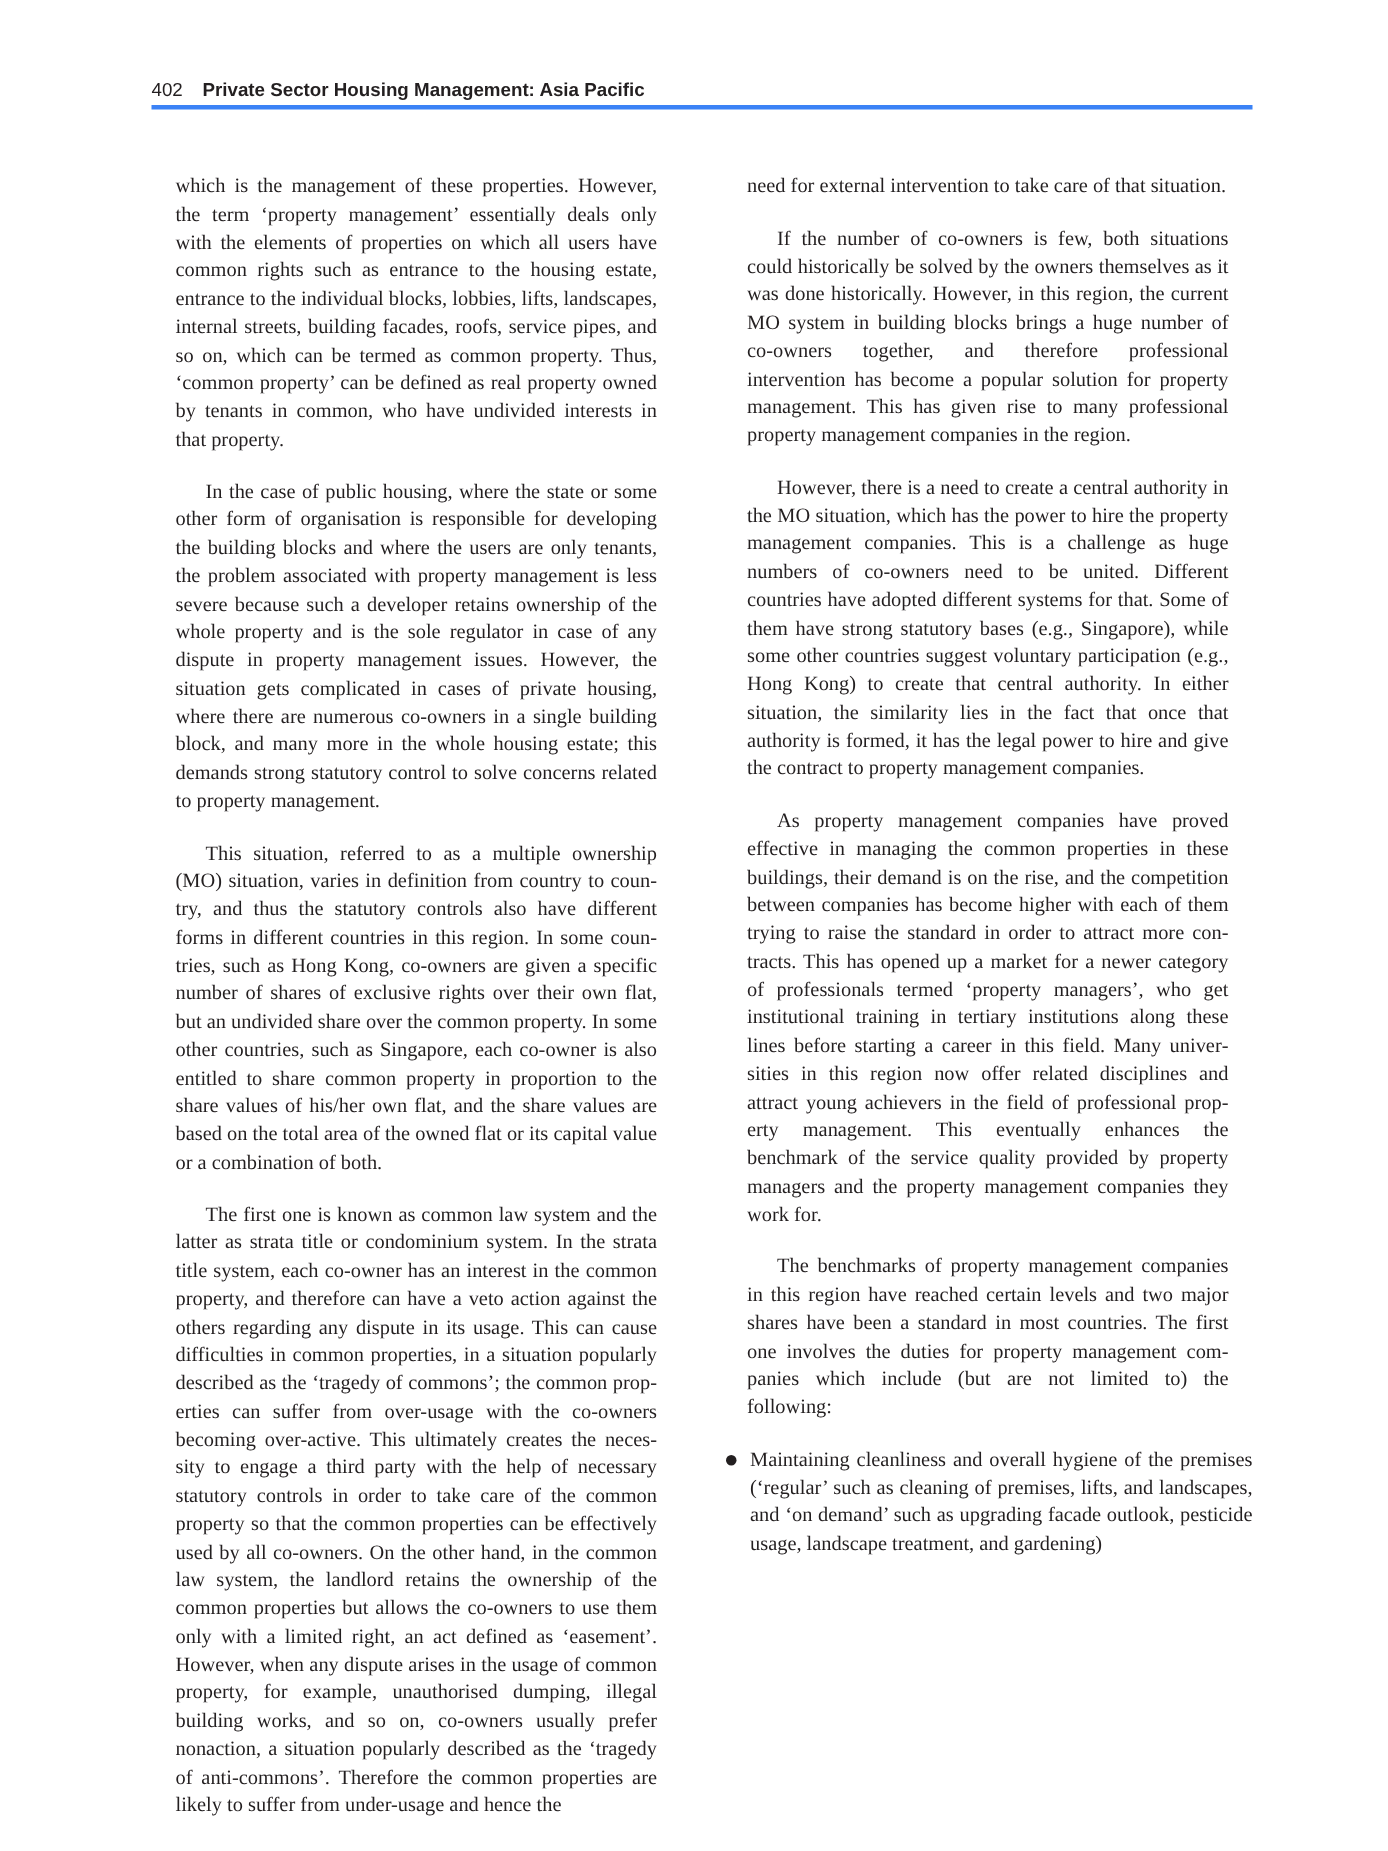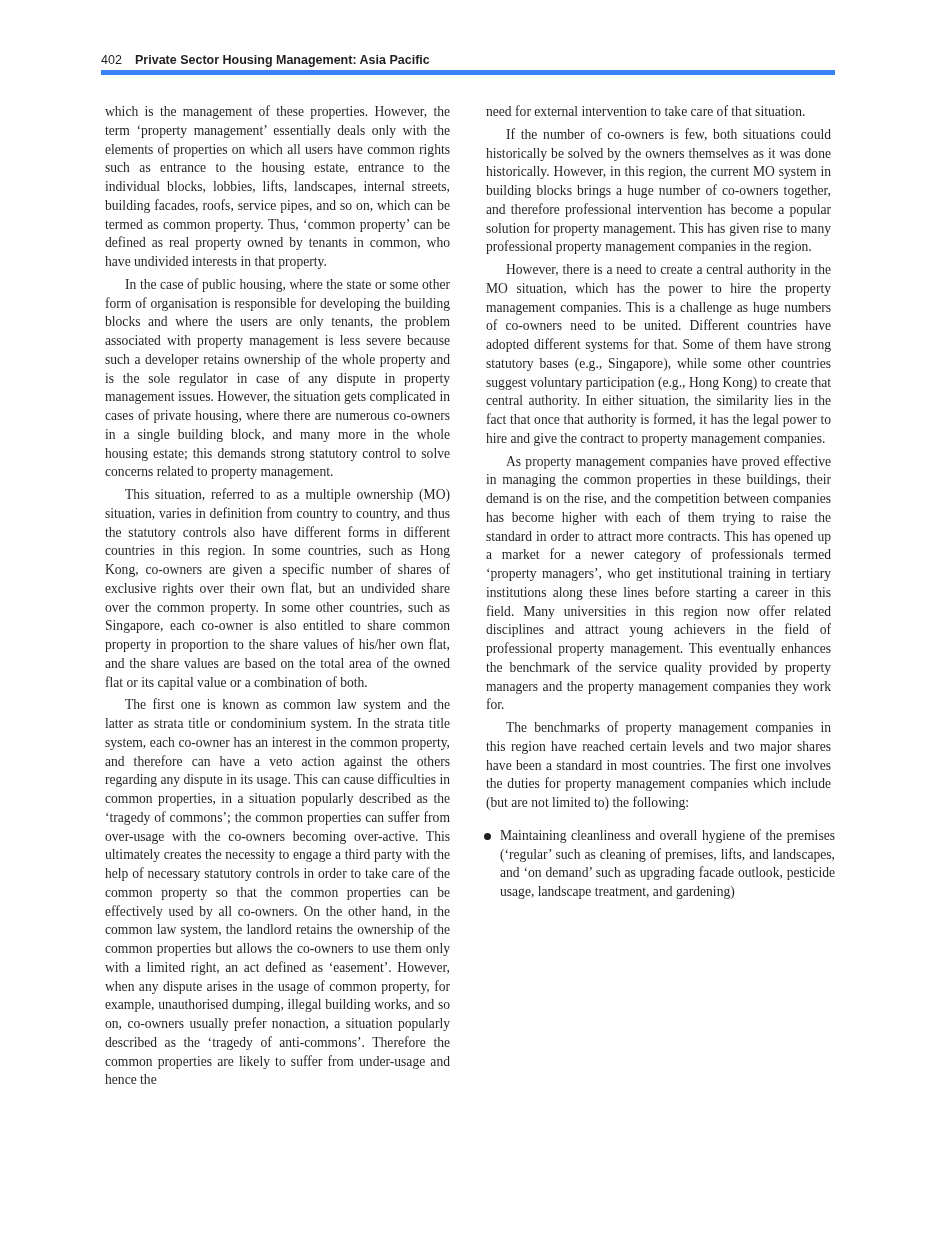--- a/index.html
+++ b/index.html
@@ -1,31 +1,31 @@
 <!DOCTYPE html>
 <html><head>
 <meta charset="utf-8">
 <style>
   html, body { margin: 0; padding: 0; background: #ffffff; }
   body { width: 925px; height: 1234px; position: relative; overflow: hidden; color: #231f20; }
   .running-head {
     position: absolute; left: 101px; top: 52px; width: 734px; height: 18px;
-    border-bottom: 5px solid #3b82f6;
+    border-bottom: 3px solid #3b82f6;
     font-family: "Liberation Sans", sans-serif; font-size: 12.5px; line-height: 16px;
   }
   .running-head .pg { display: inline-block; width: 34px; }
   .running-head .ttl { font-weight: bold; }
   .col {
     position: absolute; top: 99px; width: 353px;
     font-family: "Liberation Serif", serif; font-size: 13.6px; line-height: 18.75px;
     text-align: justify; hyphens: manual;
   }
   .col.left { left: 101px; }
   .col.right { left: 482px; }
-  .col p { margin: 4px; }
+  .col p { margin: 16px; }
   .col p.indent { text-indent: 20px; }
   .col ul { list-style: none; margin: 14px 0 0 0; padding: 0; }
   .col li { position: relative; padding-left: 18px; margin: 0; }
   .col li .bullet {
     position: absolute; left: 2px; top: 6px; width: 7px; height: 7px;
     border-radius: 50%; background: #231f20;
   }
 </style>
 </head>
 <body>

